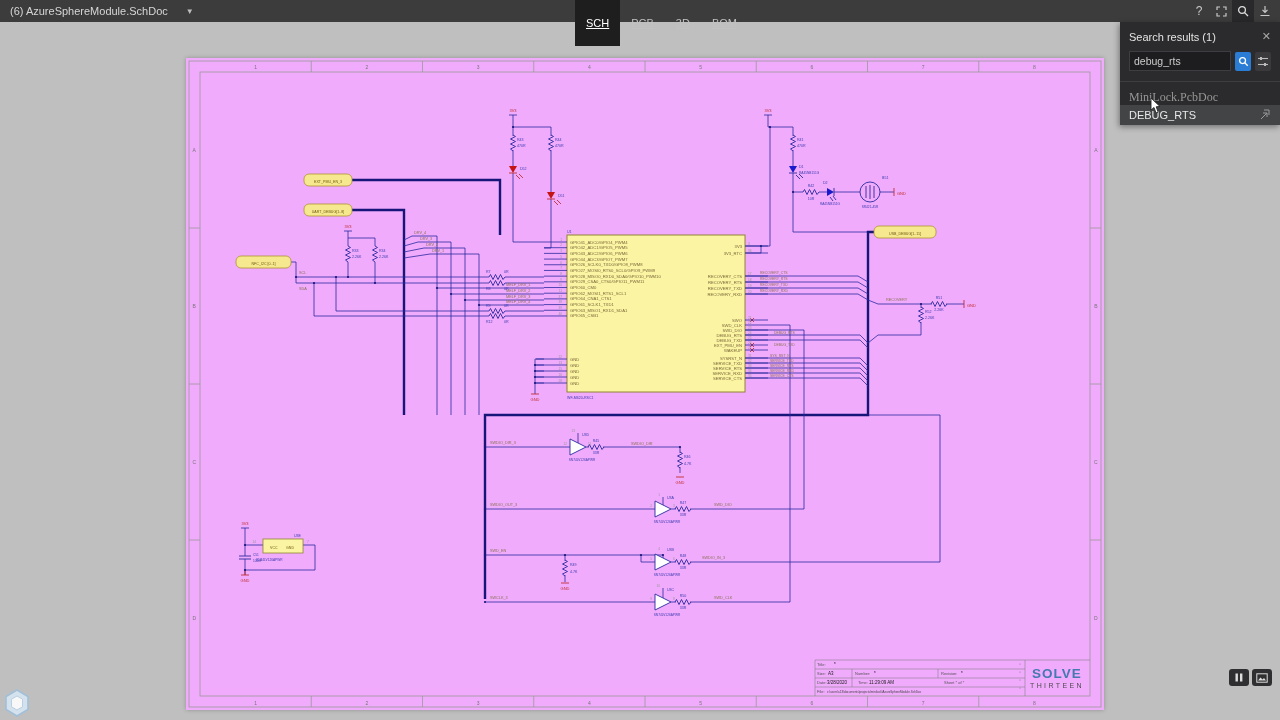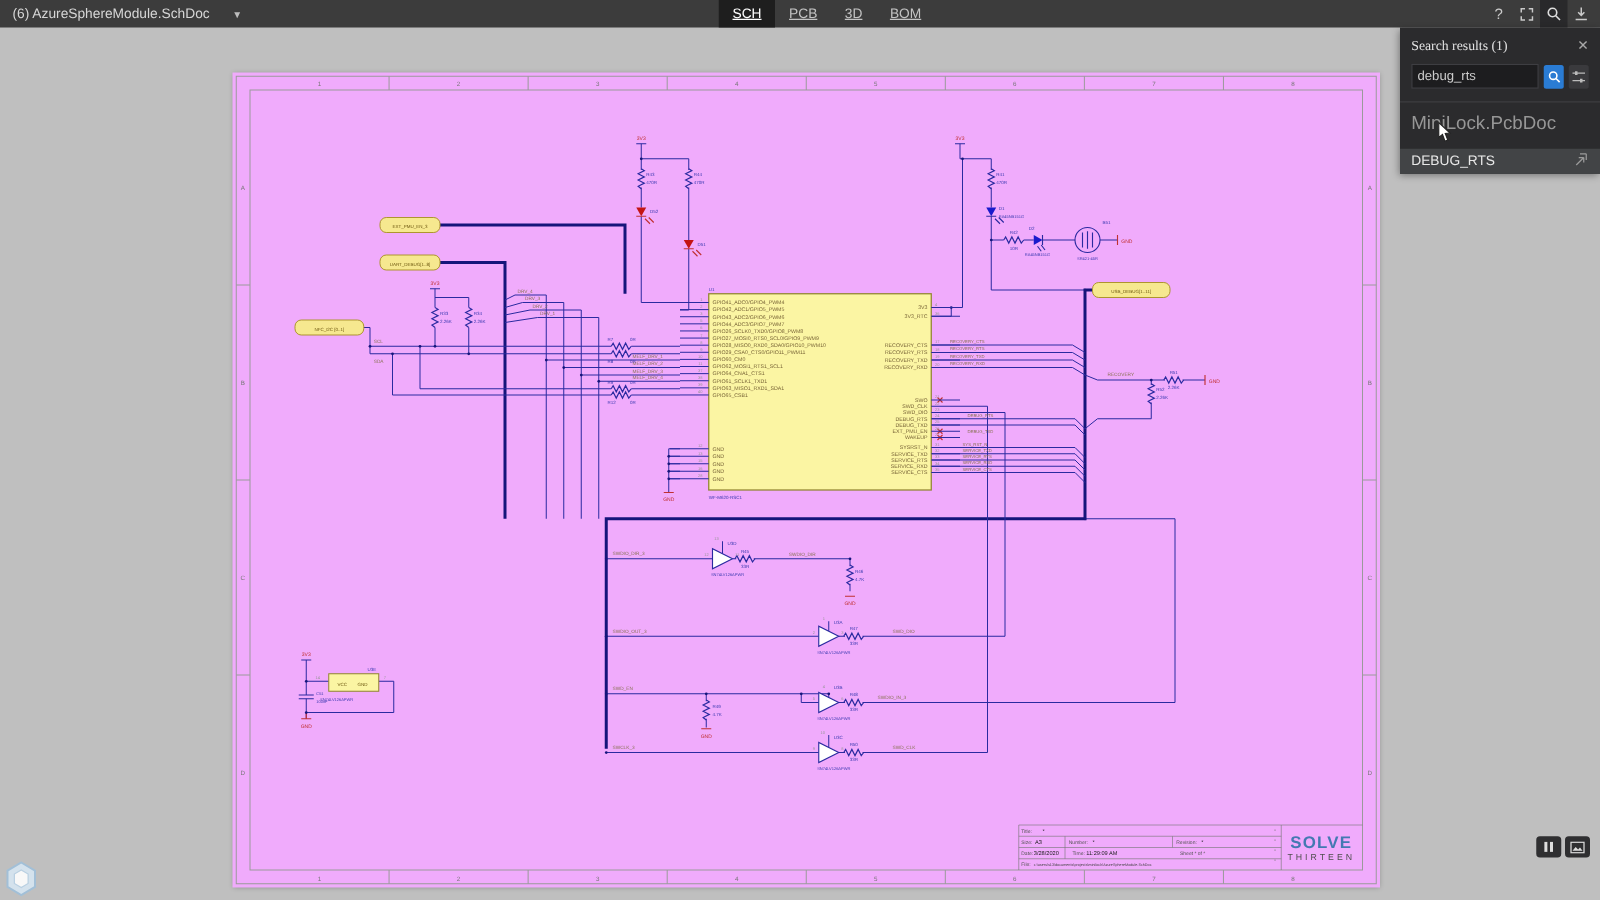--- a/index.html
+++ b/index.html
@@ -3,21 +3,21 @@
 <meta charset="utf-8">
 <style>
   html,body{margin:0;padding:0;width:1280px;height:720px;overflow:hidden;background:#bfbfbf;
             font-family:"Liberation Sans",sans-serif;}
   
   .topbar{position:absolute;left:0;top:0;width:1280px;height:22px;background:#3c3c3c;
           display:flex;align-items:center;color:#d6d6d6;font-size:11px;z-index:30;}
   .doc-title{display:flex;align-items:center;gap:18px;padding:0 10px;height:100%;cursor:default;}
   .doc-title .caret{font-size:8px;color:#bdbdbd;}
   .tabs{position:absolute;left:575px;top:0;height:22px;display:flex;}
-  .tab{padding:0 11px;height:22px;display:flex;align-items:center;font-size:11px;color:#c2c2c2;text-decoration:underline;}
+  .tab{padding:12px 11px;height:22px;display:flex;align-items:center;font-size:11px;color:#c2c2c2;text-decoration:underline;}
   .tab.active{background:#1e1e1e;color:#ffffff;}
   .tb-icons{position:absolute;right:4px;top:0;height:22px;display:flex;align-items:center;}
   .tb-icon{width:22px;height:22px;display:flex;align-items:center;justify-content:center;color:#c9c9c9;font-size:12px;}
   .tb-icon.active{background:#29292b;}
   
   .canvas{position:absolute;left:0;top:22px;width:1280px;height:698px;background:#bfbfbf;}
   .sheet{position:absolute;left:186px;top:36px;width:918px;height:652px;background:#f0abfc;
          box-shadow:0 0 4px rgba(0,0,0,.25);}
   svg text{font-family:"Liberation Sans",sans-serif;}
   .w{stroke:#2a2aa0;stroke-width:.8;fill:none}
@@ -33,31 +33,31 @@
   .pw{font-size:4px;fill:#c03030}
   .pname{font-size:4.2px;fill:#7a6638}
   .pnum{font-size:3.2px;fill:#979797}
   .zl{font-size:5px;fill:#777}
   .tbl{font-size:4px;fill:#555}
   .tbv{font-size:4.5px;fill:#222}
   .ptx{font-size:3.6px;fill:#6e5810}
   
   .panel{position:absolute;left:1120px;top:22px;width:160px;background:#2b2b2d;z-index:40;
          box-shadow:-1px 2px 6px rgba(0,0,0,.4);color:#dddddd;}
-  .panel-head{display:flex;align-items:center;justify-content:space-between;padding:8px 9px 6px 9px;font-family:Liberation Serif, serif;}
+  .panel-head{display:flex;align-items:center;justify-content:space-between;padding:8px 9px 6px 9px;}
   .panel-title{font-size:11px;color:#e3e3e3;}
   .panel-close{color:#a8a8a8;font-size:11px;cursor:pointer;}
   .search-row{display:flex;align-items:center;gap:4px;padding:2px 9px 10px 9px;}
   .search-input{width:92px;height:18px;background:#1d1d1f;border:1px solid #3e3e42;color:#cccccc;
                 font-size:10.5px;padding:0 4px;outline:none;font-family:"Liberation Sans",sans-serif;}
   .btn-sq{width:19px;height:19px;display:flex;align-items:center;justify-content:center;border-radius:2px;}
   .btn-search{background:#2a7cd4;}
   .btn-filter{background:#3a3a3d;}
   .panel-divider{height:1px;background:#3e3e40;margin:0;}
-  .group-label{font-size:15px;color:#969696;padding:8px 9px 12px 9px;}
+  .group-label{font-size:12px;color:#969696;padding:8px 9px 0 9px;font-family:Liberation Serif, serif;}
   .result-row{display:flex;align-items:center;justify-content:space-between;height:20px;
               background:#424446;padding:0 9px;font-size:11px;color:#e8e8e8;cursor:pointer;}
   .result-icon{color:#9a9a9a;}
   
   .float-btns{position:absolute;left:1229px;top:669px;display:flex;gap:3px;z-index:20;}
   .fbtn{width:20px;height:17px;background:#2f2f31;border-radius:3px;display:flex;align-items:center;
         justify-content:center;}
   .hexlogo{position:absolute;left:2px;top:688px;z-index:5;opacity:.9;}
   .cursor{position:absolute;left:1146px;top:97px;z-index:60;pointer-events:none;}
 </style>

